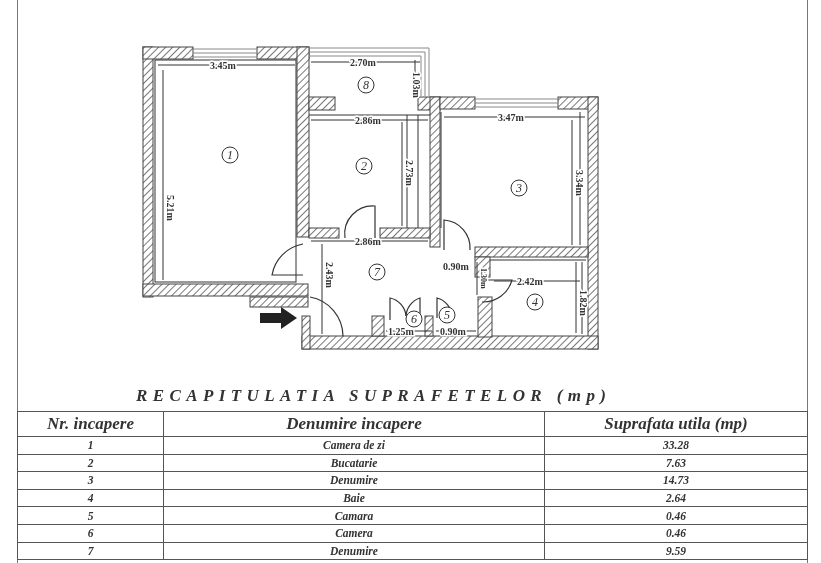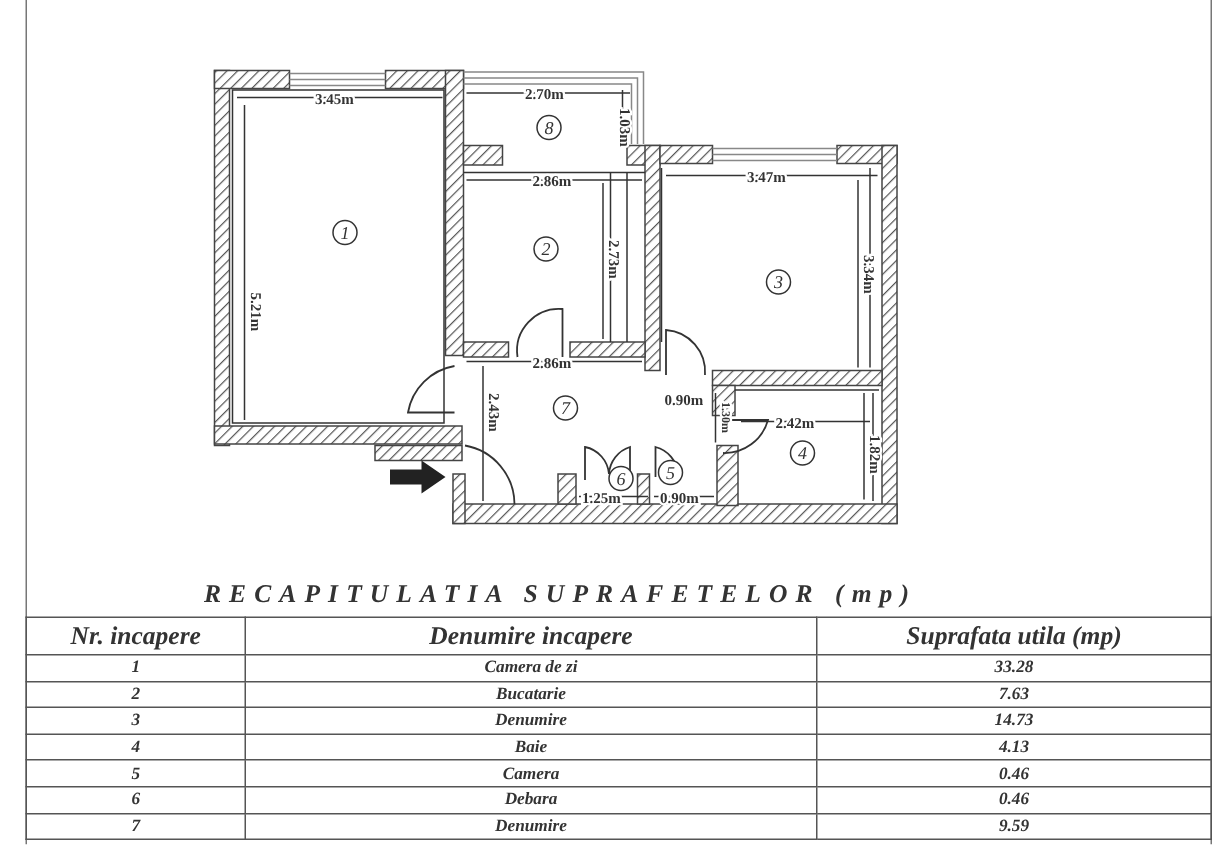--- a/index.html
+++ b/index.html
@@ -186,30 +186,30 @@
         <td>7.63</td>
       </tr>
     <tr>
         <td>3</td>
         <td>Denumire</td>
         <td>14.73</td>
       </tr>
     <tr>
         <td>4</td>
         <td>Baie</td>
-        <td>4.13</td>
+        <td>2.64</td>
       </tr>
     <tr>
         <td>5</td>
+        <td>Camara</td>
+        <td>0.46</td>
+      </tr>
+    <tr>
+        <td>6</td>
         <td>Camera</td>
-        <td>0.46</td>
-      </tr>
-    <tr>
-        <td>6</td>
-        <td>Debara</td>
         <td>0.46</td>
       </tr>
     <tr>
         <td>7</td>
         <td>Denumire</td>
         <td>9.59</td>
       </tr>
   </tbody>
 </table>
 

